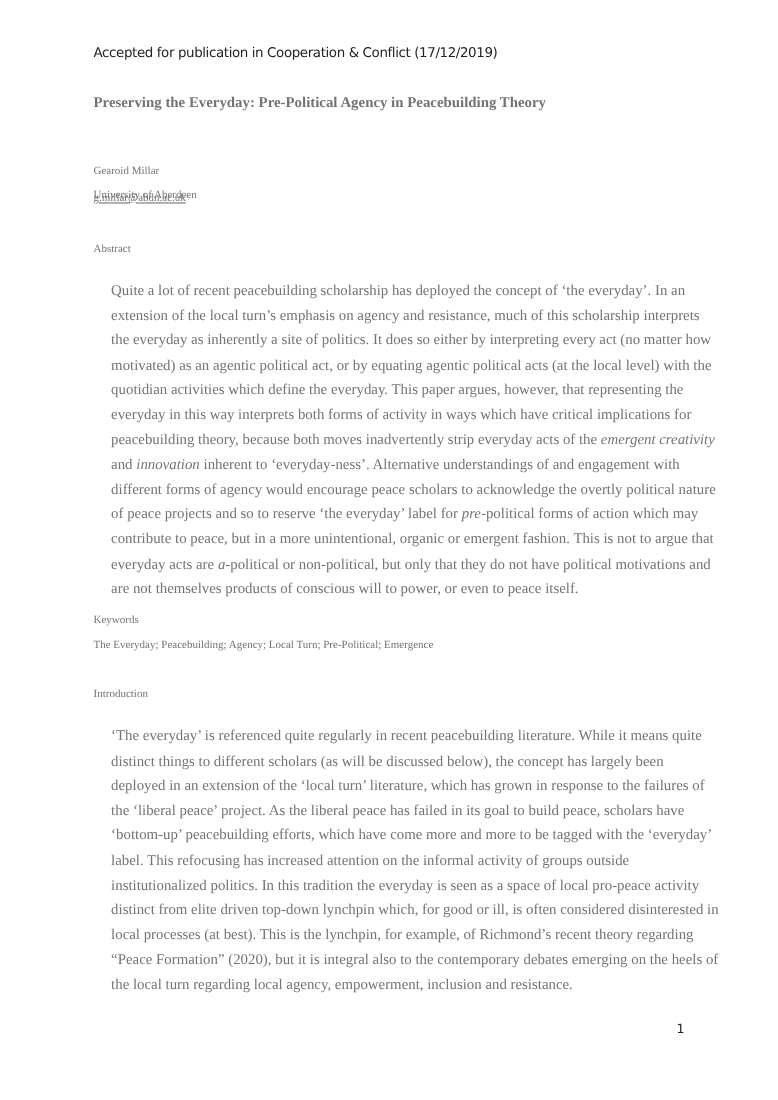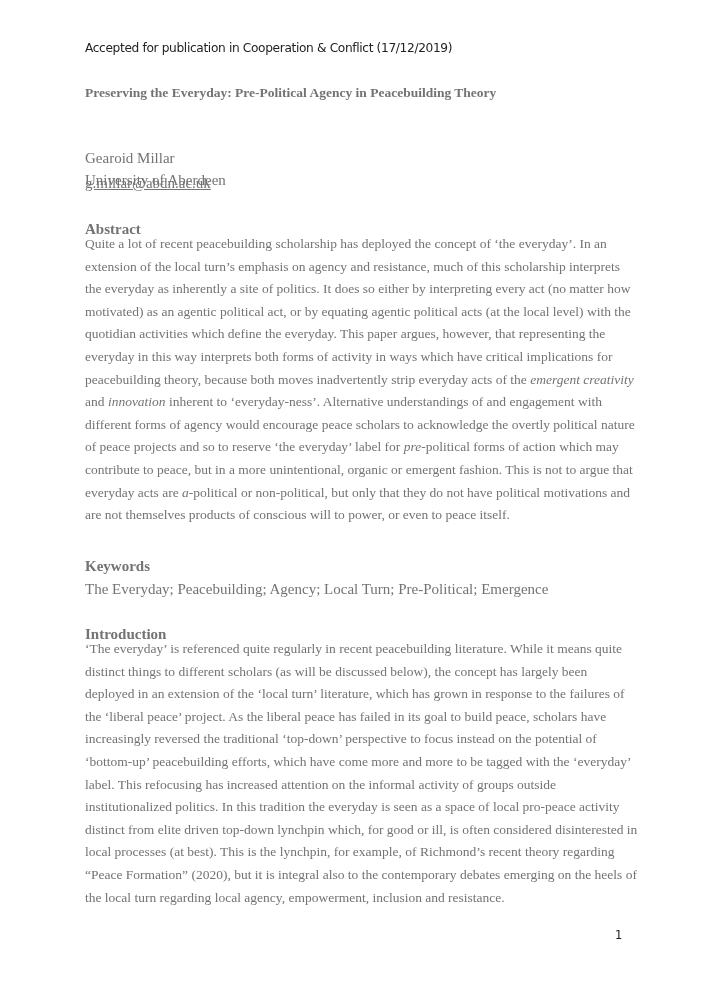--- a/index.html
+++ b/index.html
@@ -8,28 +8,28 @@
   .running-head {
     position: absolute; left: 85px; top: 41px;
     font-family: "DejaVu Sans", sans-serif; font-size: 12.2px; color: #222;
     letter-spacing: -0.35px;
   }
   .serif { font-family: "Liberation Serif", serif; color: #737373; }
   .title {
     position: absolute; left: 85px; top: 85px;
     font-size: 13.5px; font-weight: bold;
   }
-  .line { position: absolute; left: 85px; font-size: 15px; white-space: nowrap; }
+  .line { position: absolute; left: 85px; font-size: 10px; white-space: nowrap; }
   .author { top: 150px; }
   .affil { top: 162px; }
   .email { top: 175px; color: #737373; text-decoration: underline; }
-  .heading { font-weight: bold; }
+  .heading { font-weight: normal; }
   .para {
-    position: absolute; left: 85px; width: 545px;
-    font-size: 13.5px; line-height: 22.6px;
+    position: absolute; left: 101px; width: 545px;
+    font-size: 13.5px; line-height: 22.6px; margin-top: 20px;
   }
   .para .ln { display: block; white-space: nowrap; }
   .page-number {
     position: absolute; left: 615px; top: 928px;
     font-family: "DejaVu Sans", sans-serif; font-size: 11.5px; color: #222;
   }
 </style>
 </head>
 <body>
 
@@ -64,21 +64,20 @@
   <div class="serif line heading" style="top:558px">Keywords</div>
   <div class="serif line" style="top:581px">The Everyday; Peacebuilding; Agency; Local Turn; Pre-Political; Emergence</div>
 
   <div class="serif line heading" style="top:626px">Introduction</div>
 
   <div class="serif para" style="top:638px">
     <span class="ln">‘The everyday’ is referenced quite regularly in recent peacebuilding literature. While it means quite</span>
     <span class="ln">distinct things to different scholars (as will be discussed below), the concept has largely been</span>
     <span class="ln">deployed in an extension of the ‘local turn’ literature, which has grown in response to the failures of</span>
     <span class="ln">the ‘liberal peace’ project. As the liberal peace has failed in its goal to build peace, scholars have</span>
-    <span class="ln">increasingly reversed the traditional ‘top-down’ perspective to focus instead on the potential of</span>
     <span class="ln">‘bottom-up’ peacebuilding efforts, which have come more and more to be tagged with the ‘everyday’</span>
     <span class="ln">label. This refocusing has increased attention on the informal activity of groups outside</span>
     <span class="ln">institutionalized politics. In this tradition the everyday is seen as a space of local pro-peace activity</span>
     <span class="ln">distinct from elite driven top-down lynchpin which, for good or ill, is often considered disinterested in</span>
     <span class="ln">local processes (at best). This is the lynchpin, for example, of Richmond’s recent theory regarding</span>
     <span class="ln">“Peace Formation” (2020), but it is integral also to the contemporary debates emerging on the heels of</span>
     <span class="ln">the local turn regarding local agency, empowerment, inclusion and resistance.</span>
   </div>
 
   <div class="page-number">1</div>

